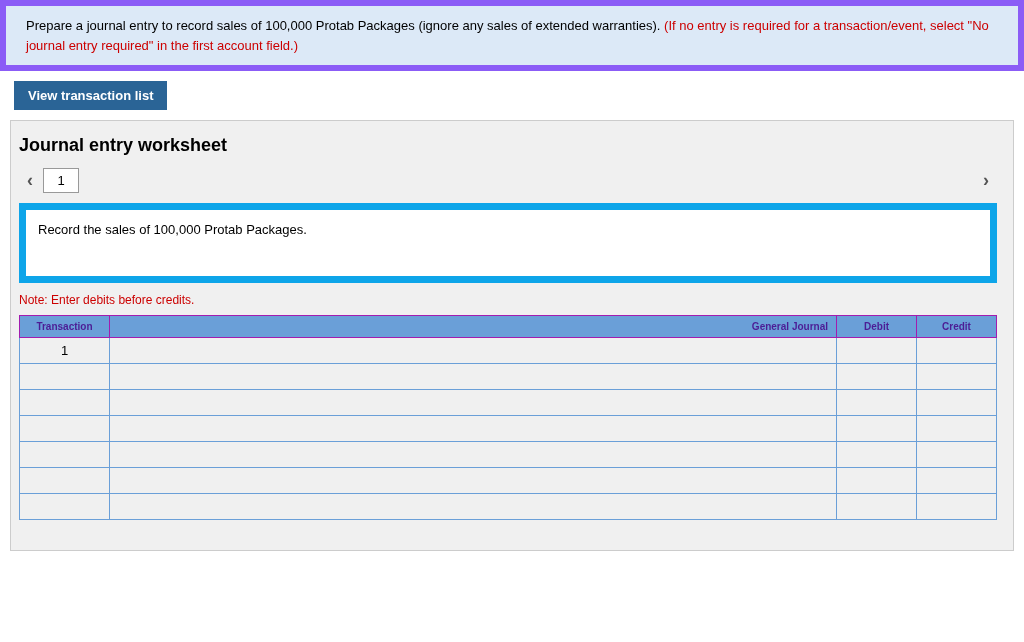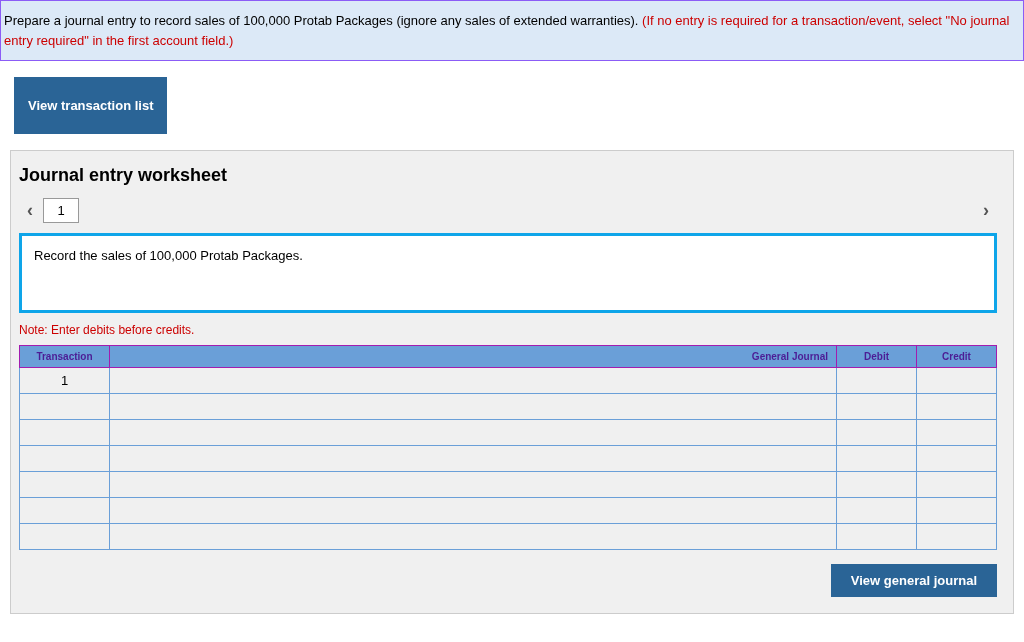--- a/index.html
+++ b/index.html
@@ -5,39 +5,39 @@
     * { box-sizing: border-box; margin: 0; padding: 0; }
     body {
       font-family: Arial, sans-serif;
       font-size: 13px;
       background: #fff;
       color: #000;
     }
 
     .instruction-box {
       background: #dce9f7;
-      border: 1px solid #8b5cf6;
-      padding: 10px 3px;
+      border: 6px solid #8b5cf6;
+      padding: 10px 20px;
       line-height: 1.5;
       font-size: 13px;
     }
     .instruction-box .red-text {
       color: #cc0000;
     }
 
     .btn-view-transaction {
       display: inline-block;
       background: #2a6496;
       color: #fff;
       border: none;
-      padding: 21px 14px;
+      padding: 7px 14px;
       font-size: 13px;
       font-weight: bold;
       cursor: pointer;
-      margin: 16px 14px;
+      margin: 10px 14px;
       text-align: center;
     }
 
     .worksheet-container {
       background: #f0f0f0;
       border: 1px solid #ccc;
       margin: 0 10px 10px 10px;
       padding: 14px 16px 16px 8px;
     }
 
@@ -67,21 +67,21 @@
       text-align: center;
       padding: 4px 0;
       font-size: 13px;
       margin-left: 2px;
     }
     .nav-right {
       margin-left: auto;
     }
 
     .description-box {
-      border: 3px solid #0ea5e9;
+      border: 7px solid #0ea5e9;
       background: #fff;
       padding: 12px;
       min-height: 80px;
       margin-bottom: 10px;
       font-size: 13px;
     }
 
     .note-text {
       color: #cc0000;
       font-size: 12px;
@@ -243,19 +243,18 @@
         <tr>
           <td class="td-transaction"></td>
           <td class="td-general"><input type="text" style=""></td>
           <td class="td-debit"><input type="text" style=""></td>
           <td class="td-credit"><input type="text" style=""></td>
         </tr>
       </tbody>
   </table>
 
   <div class="buttons-row">
-    <button class="btn-action btn-view-general">View general journal</button>
   </div>
 
 </div>
 
 
 
 
 </body></html>

